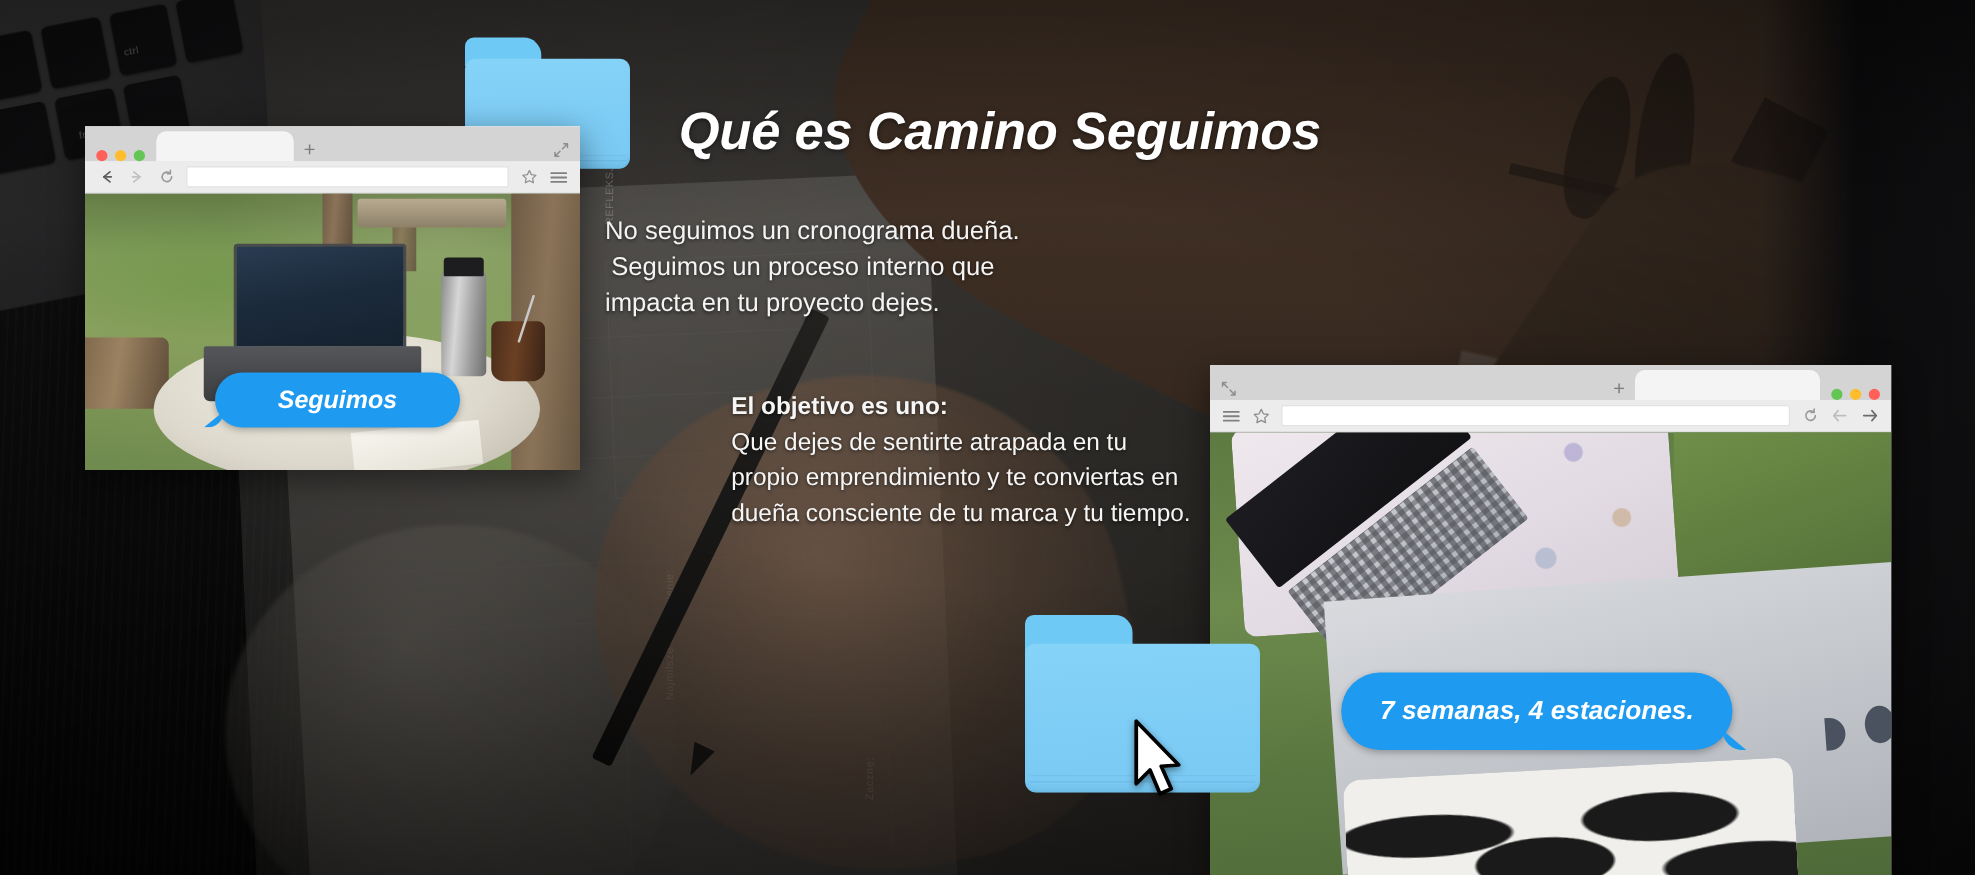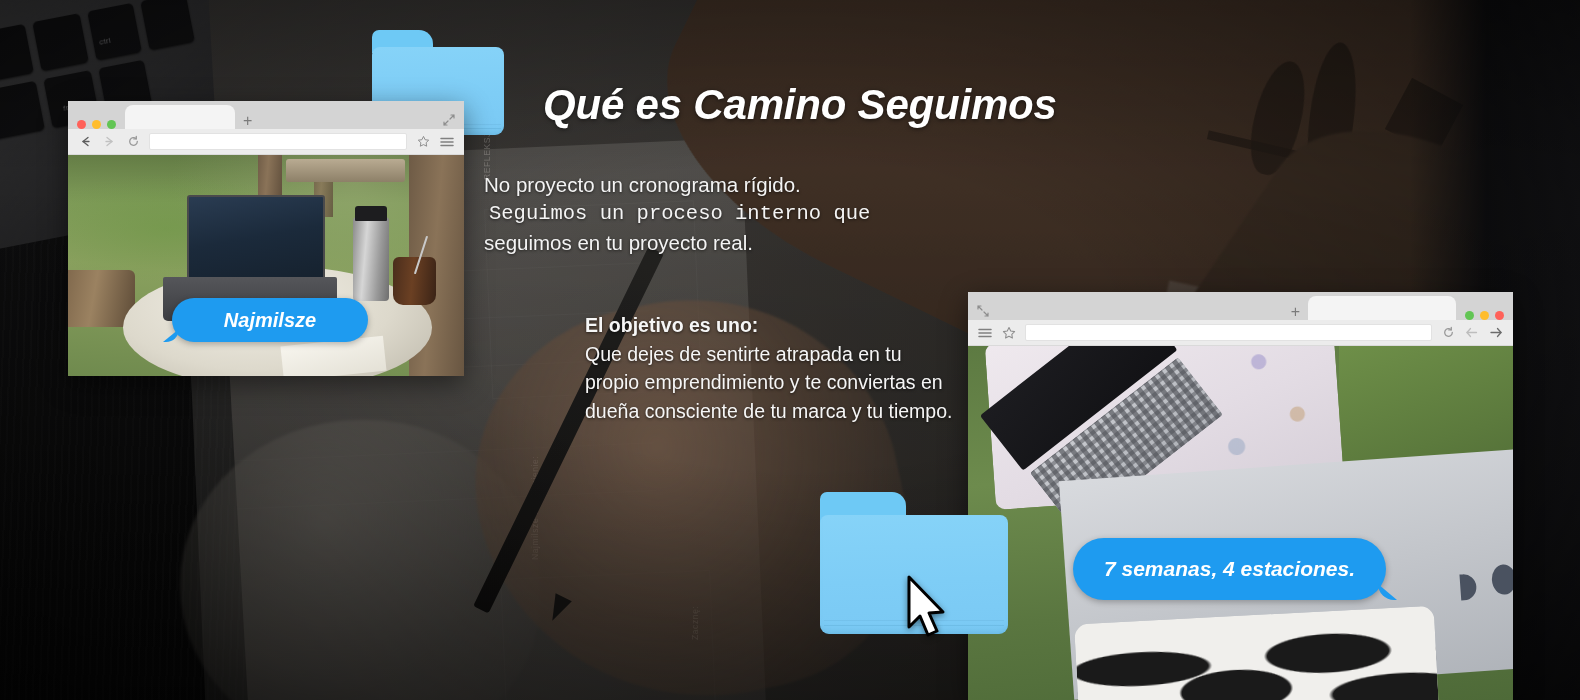--- a/index.html
+++ b/index.html
@@ -156,21 +156,21 @@
     white-space: nowrap;
   }
   .intro {
     position: absolute;
     left: 484px; top: 170px;
     font-size: 20.5px;
     line-height: 29px;
     color: #f4f4f4;
     text-shadow: 0 1px 3px rgba(0,0,0,.6);
   }
-  .intro div:nth-child(2) { padding-left: 5px; font-family: Liberation Mono, monospace; }
+  .intro div:nth-child(2) { padding-left: 5px; }
 
   .objective {
     position: absolute;
     left: 585px; top: 311px;
     width: 370px;
     font-size: 19.5px;
     line-height: 28.6px;
     color: #f6f6f6;
     text-shadow: 0 1px 3px rgba(0,0,0,.6);
   }
@@ -456,23 +456,23 @@
     <div class="bg-pencil"></div>
     <div class="bg-pencil-tip"></div>
 
     <div class="bg-dark-right"></div>
     <div class="bg-vignette"></div>
   </div>
 
   <div class="heading">Qué es Camino Seguimos</div>
 
   <div class="intro">
-    <div>No proyecto un cronograma rígido.</div>
+    <div>No seguimos un cronograma dueña.</div>
     <div>Seguimos un proceso interno que</div>
-    <div>seguimos en tu proyecto real.</div>
+    <div>impacta en tu proyecto dejes.</div>
   </div>
 
   <div class="objective">
     <span class="obj-title">El objetivo es uno:</span>
     <span>Que dejes de sentirte atrapada en tu propio emprendimiento y te conviertas en dueña consciente de tu marca y tu tiempo.</span>
   </div>
 
   <div class="folder" id="folder-top">
     <div class="f-tab"></div>
     <div class="f-body">
@@ -543,21 +543,21 @@
         <div class="ph thermos" style="left:72%;  top:28%; width:9%;  height:38%;"></div>
         <div class="ph thermos-cap" style="left:72.5%; top:23%; width:8%; height:7%;"></div>
         <div class="ph mate" style="left:82%;  top:46%; width:11%; height:22%;"></div>
         <div class="ph bombilla" style="left:89%;  top:36%; width:2px; height:40px;"></div>
         <div class="ph notebook" style="left:54%;  top:84%; width:26%; height:16%;"></div>
       </div>
     </div>
   </div>
 
   <div class="bubble" id="bubble-programa">
-    <span>Najmilsze</span>
+    <span>Seguimos</span>
   </div>
 
   <div class="browser" id="browser-right" style="left:968px; top:292px; width:545px; height:408px;">
     <div class="tabbar">
       <div class="expand-ico">
         <svg width="12" height="12" viewBox="0 0 12 12" aria-hidden="true">
           <path d="M1 1 L5 5 M1 1 L1 4 M1 1 L4 1 M11 11 L7 7 M11 11 L11 8 M11 11 L8 11" stroke="#8d8d8d" stroke-width="1.2" fill="none" stroke-linecap="round"></path>
         </svg>
       </div>
       <div style="flex:1"></div>

